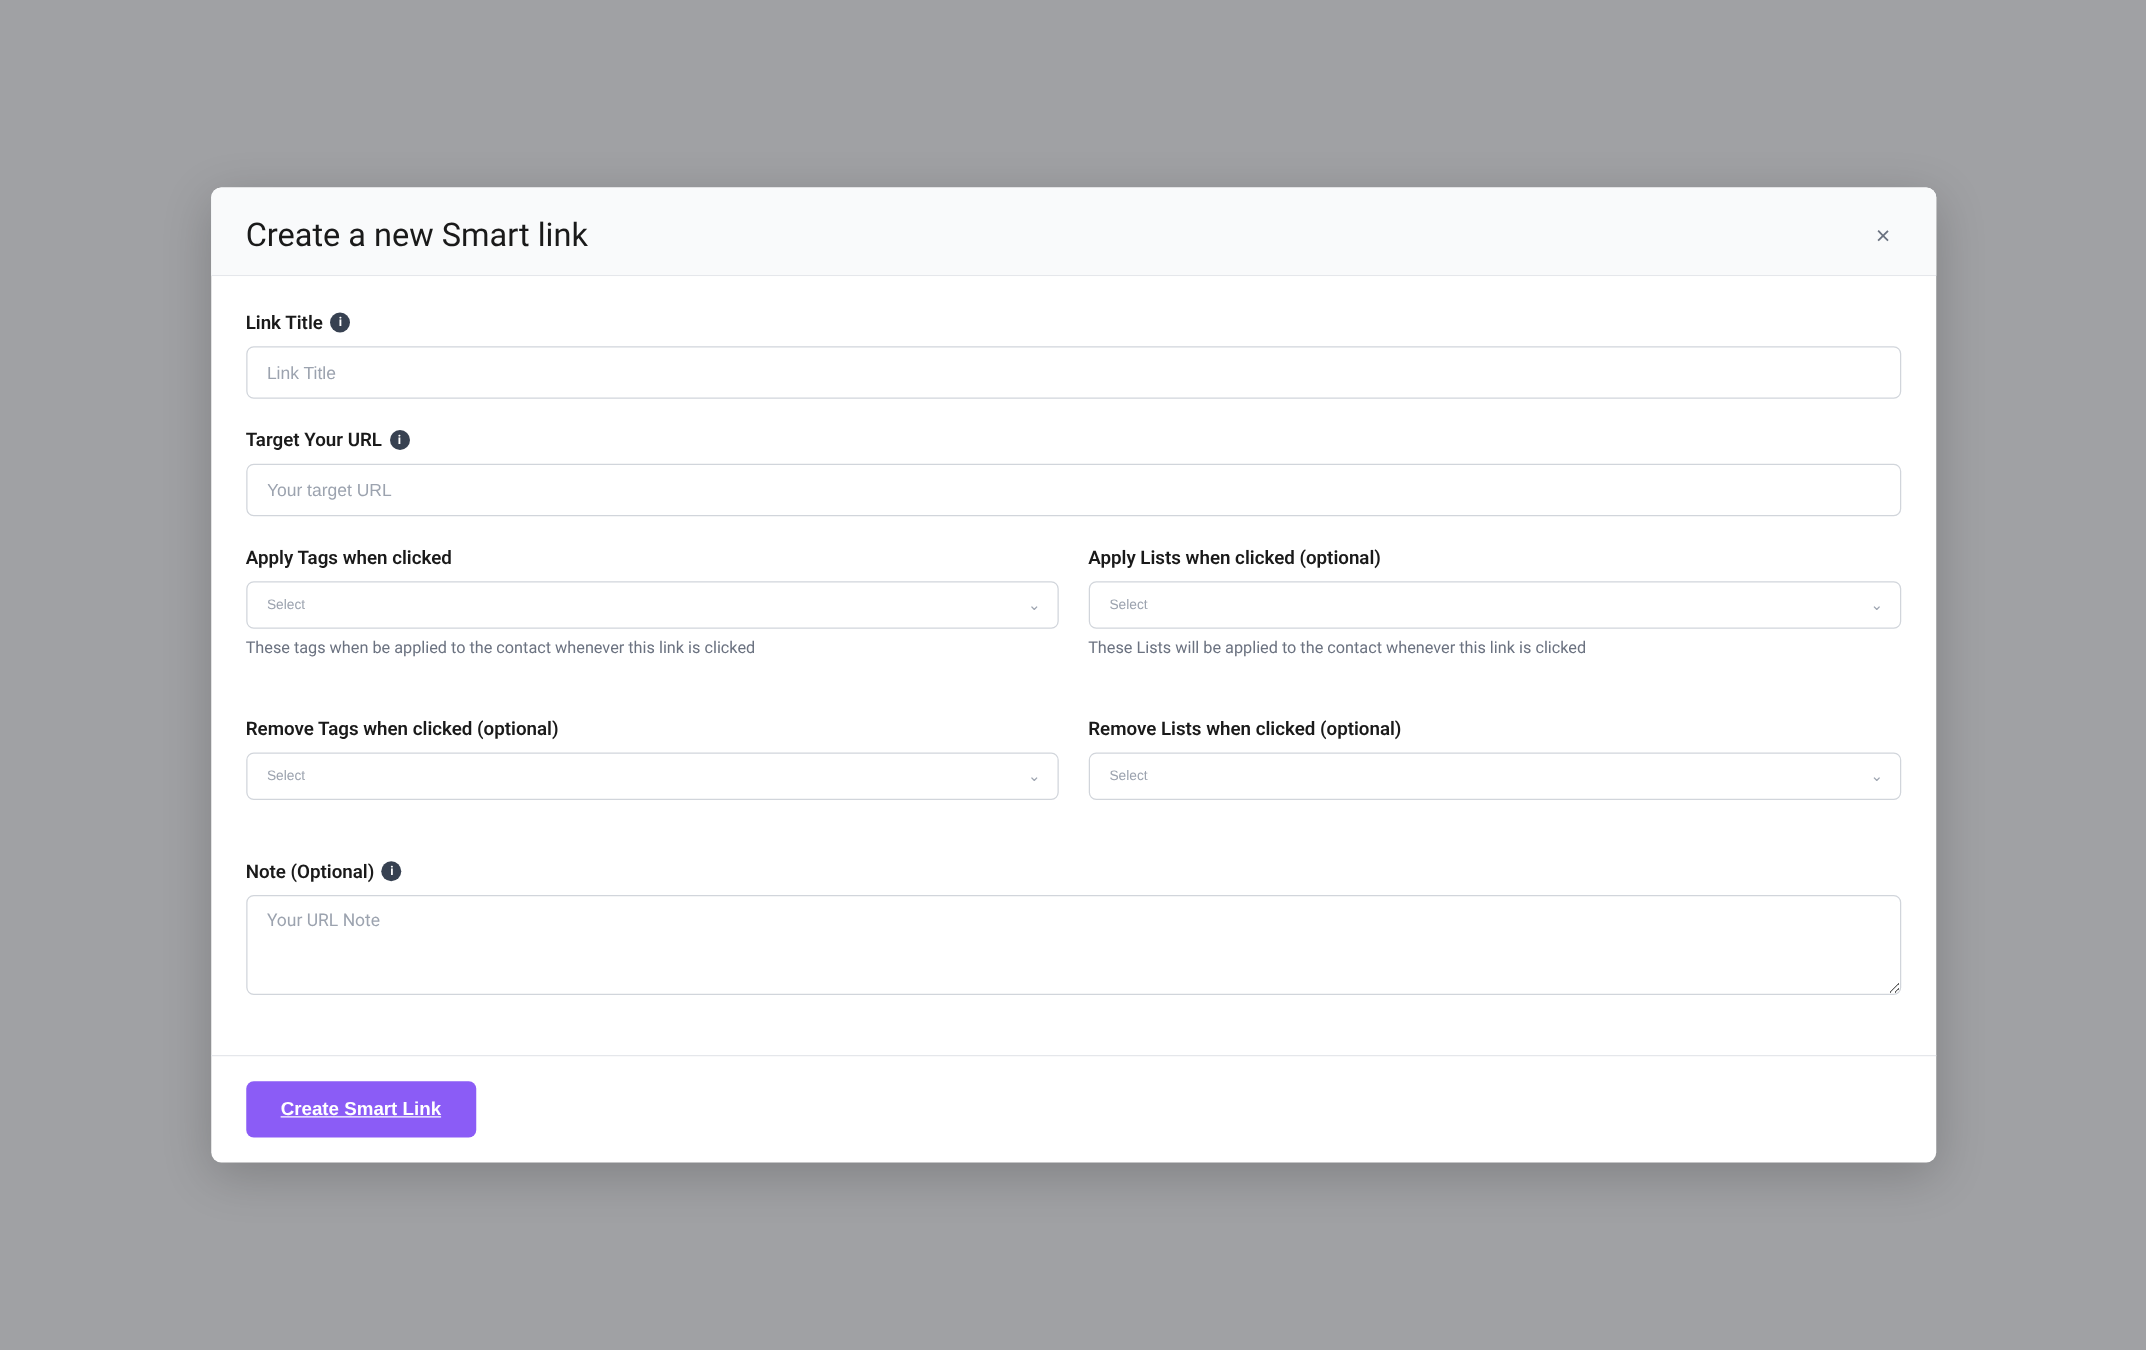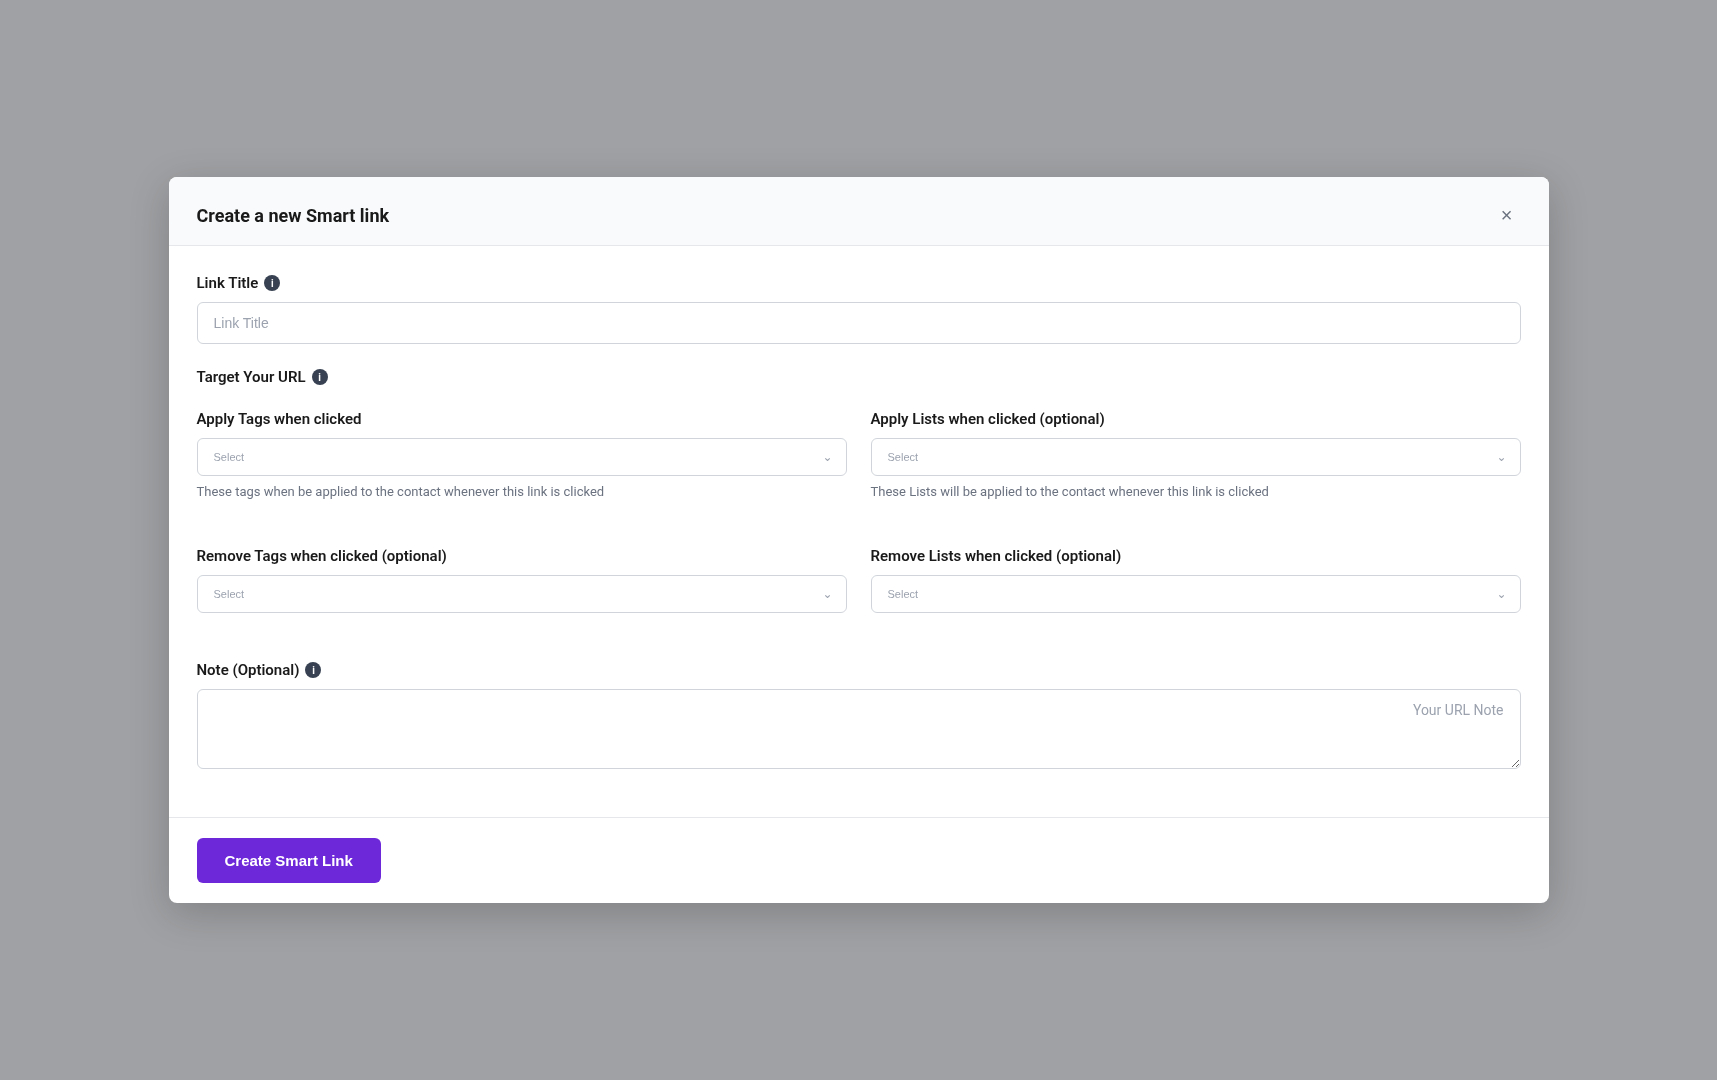--- a/index.html
+++ b/index.html
@@ -39,22 +39,22 @@
       padding: 24px 28px 16px 28px;
       border-bottom: 1px solid #e5e7eb;
       display: flex;
       align-items: center;
       justify-content: space-between;
       background: #f9fafb;
       border-radius: 8px 8px 0 0;
     }
 
     .modal-title {
-      font-size: 18px;
-      font-weight: 700;
+      font-size: 26px;
+      font-weight: 400;
       color: #1a1a1a;
     }
 
     .close-button {
       background: none;
       border: none;
       cursor: pointer;
       color: #6b7280;
       font-size: 20px;
       padding: 4px;
@@ -157,41 +157,41 @@
       border: 1px solid #d1d5db;
       border-radius: 6px;
       padding: 12px 16px;
       font-size: 14px;
       color: #374151;
       outline: none;
       background: #ffffff;
       resize: vertical;
       min-height: 80px;
       font-family: inherit;
-      text-align: right;
     }
 
     .textarea-input::placeholder {
       color: #9ca3af;
     }
 
     .modal-footer {
       padding: 20px 28px;
       border-top: 1px solid #e5e7eb;
     }
 
     .create-button {
-      background: #6d28d9;
+      background: #8b5cf6;
       color: #ffffff;
       border: none;
       border-radius: 6px;
       padding: 14px 28px;
       font-size: 15px;
       font-weight: 600;
       cursor: pointer;
+      text-decoration: underline;
     }
 
     .section-divider {
       margin-bottom: 24px;
     }
   </style>
 </head>
 <body>
 
 <div class="modal-overlay">
@@ -214,20 +214,21 @@
         <input type="text" class="form-input" placeholder="Link Title" style="">
       </div>
 
       <div class="form-group">
         <label class="form-label">
           <span>Target Your URL</span>
           <span class="info-icon">
             <span>i</span>
           </span>
         </label>
+        <input type="text" class="form-input" placeholder="Your target URL" style="">
       </div>
 
       <div class="two-col section-divider">
         <div class="form-group">
           <label class="form-label">
             <span>Apply Tags when clicked</span>
           </label>
           <div class="select-wrapper">
             <select class="select-input">
               <option value="">Select</option>

